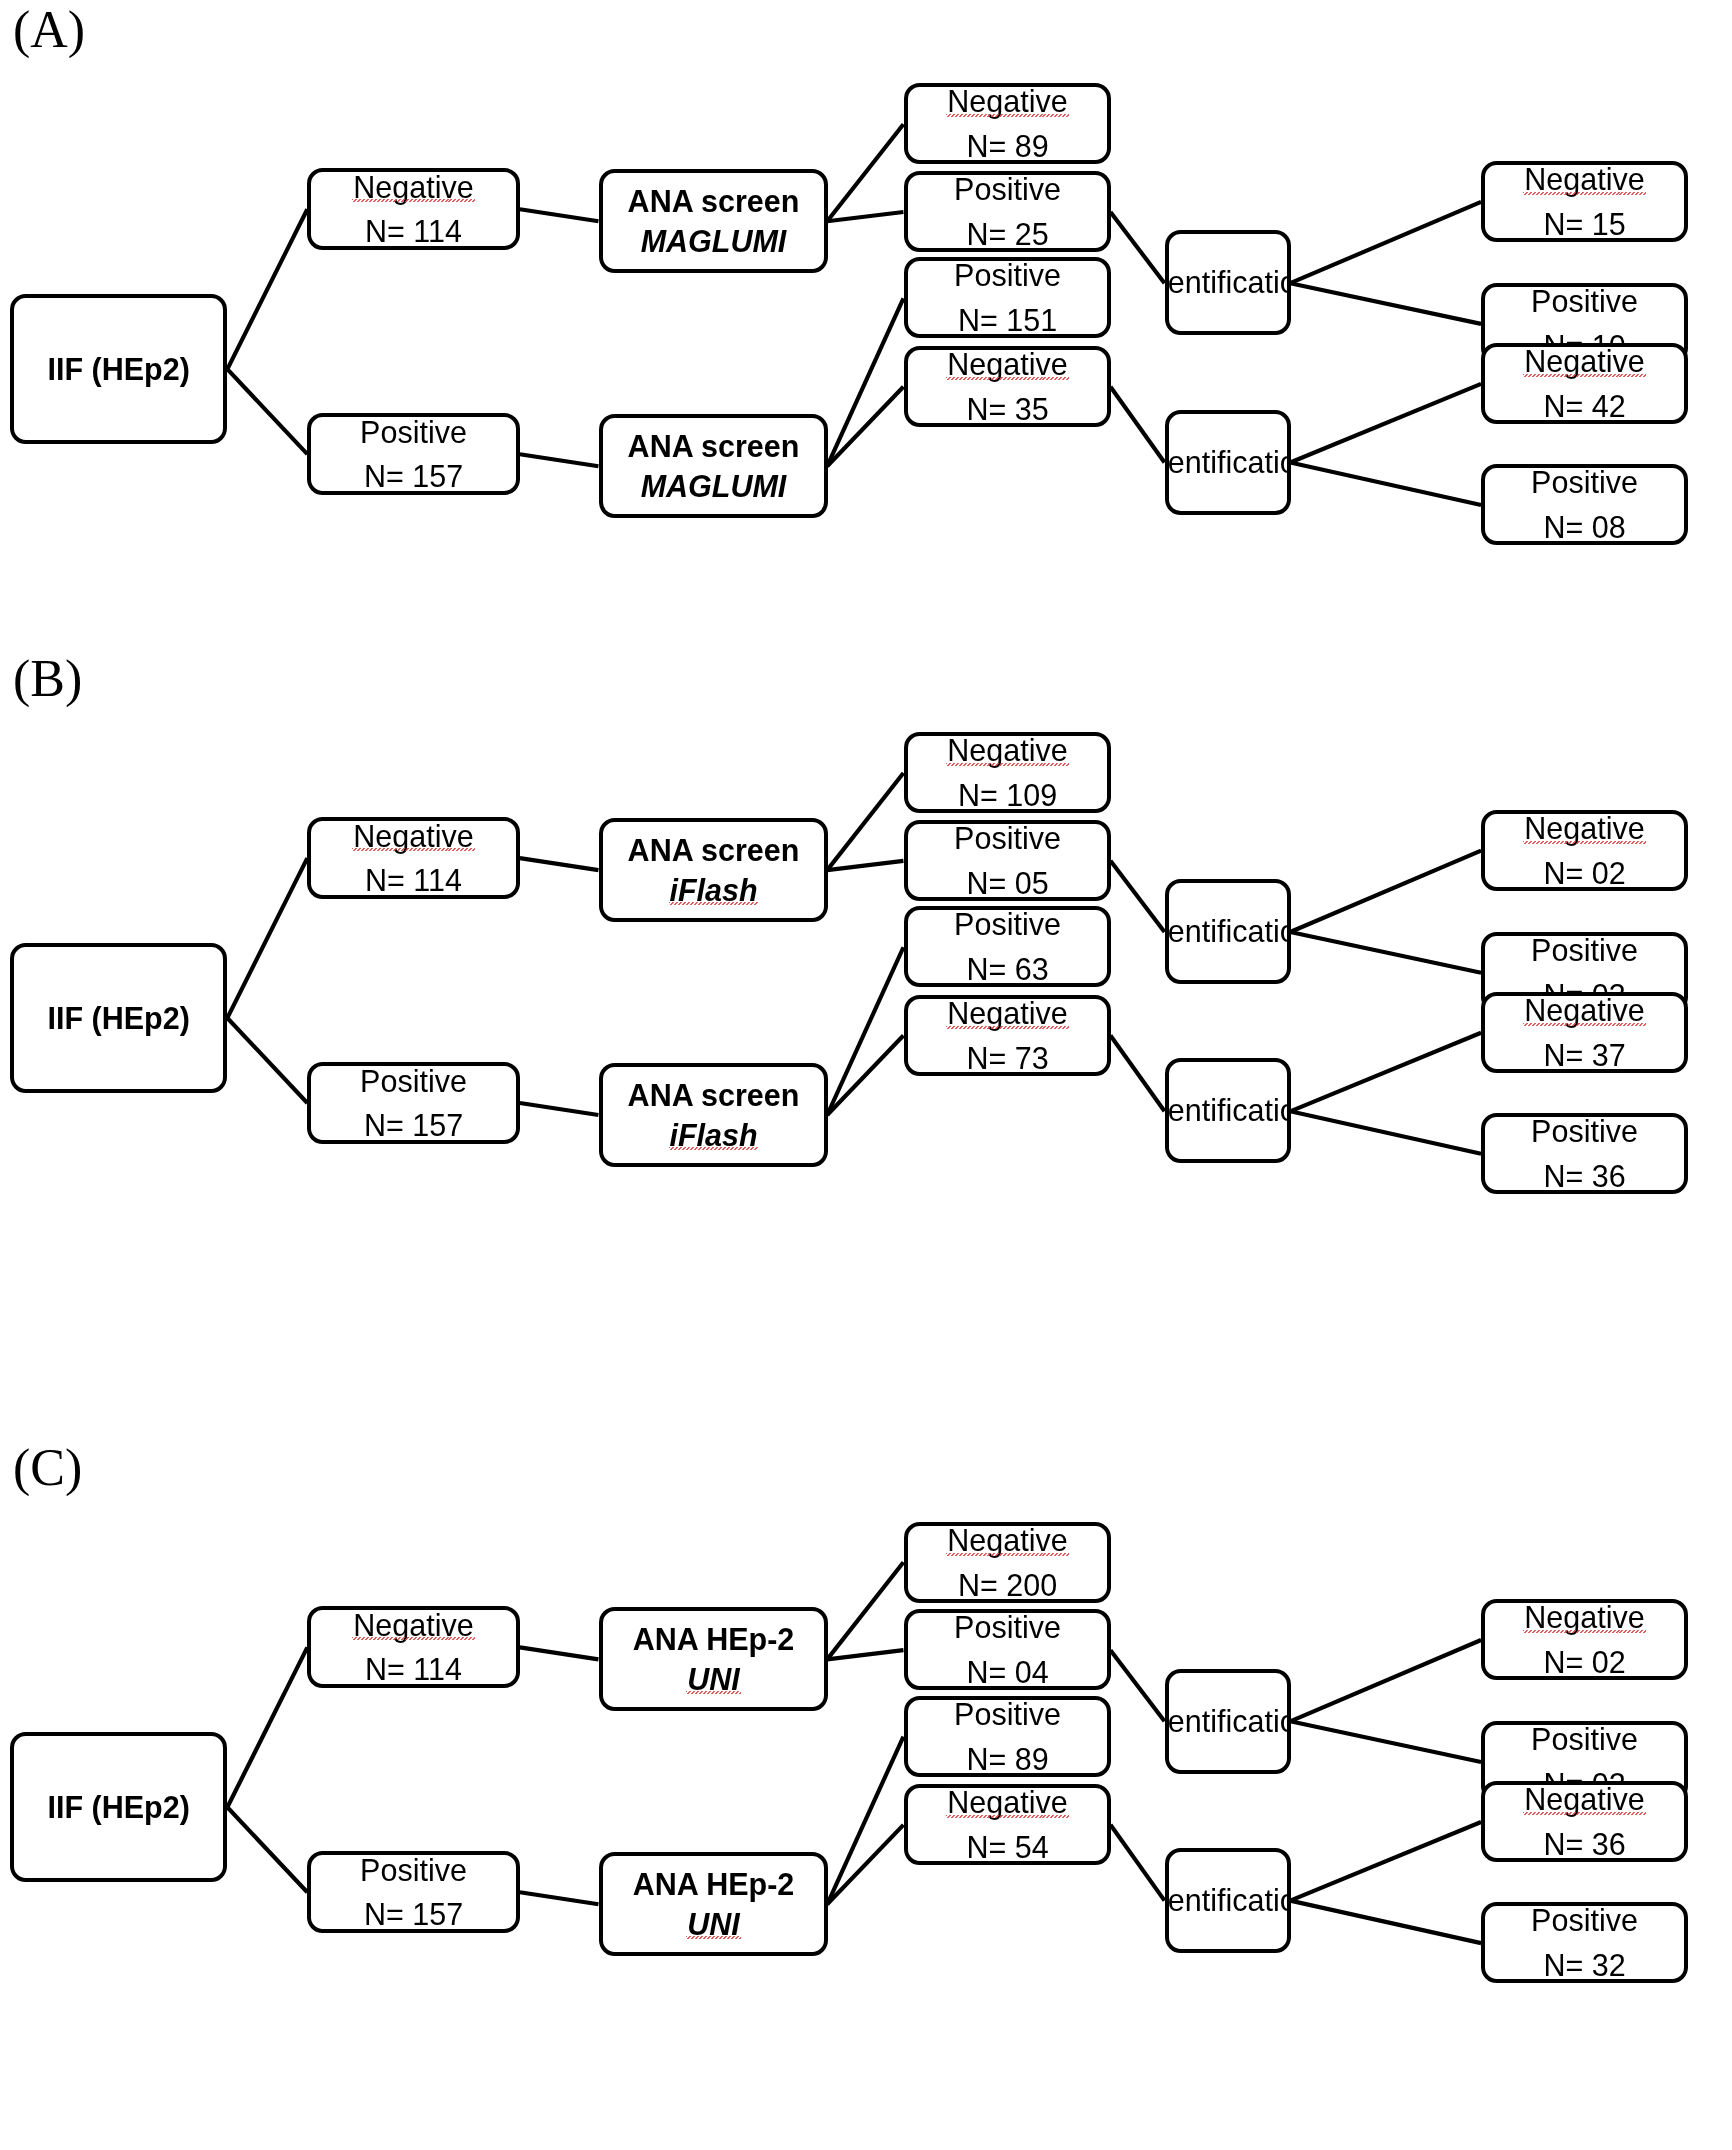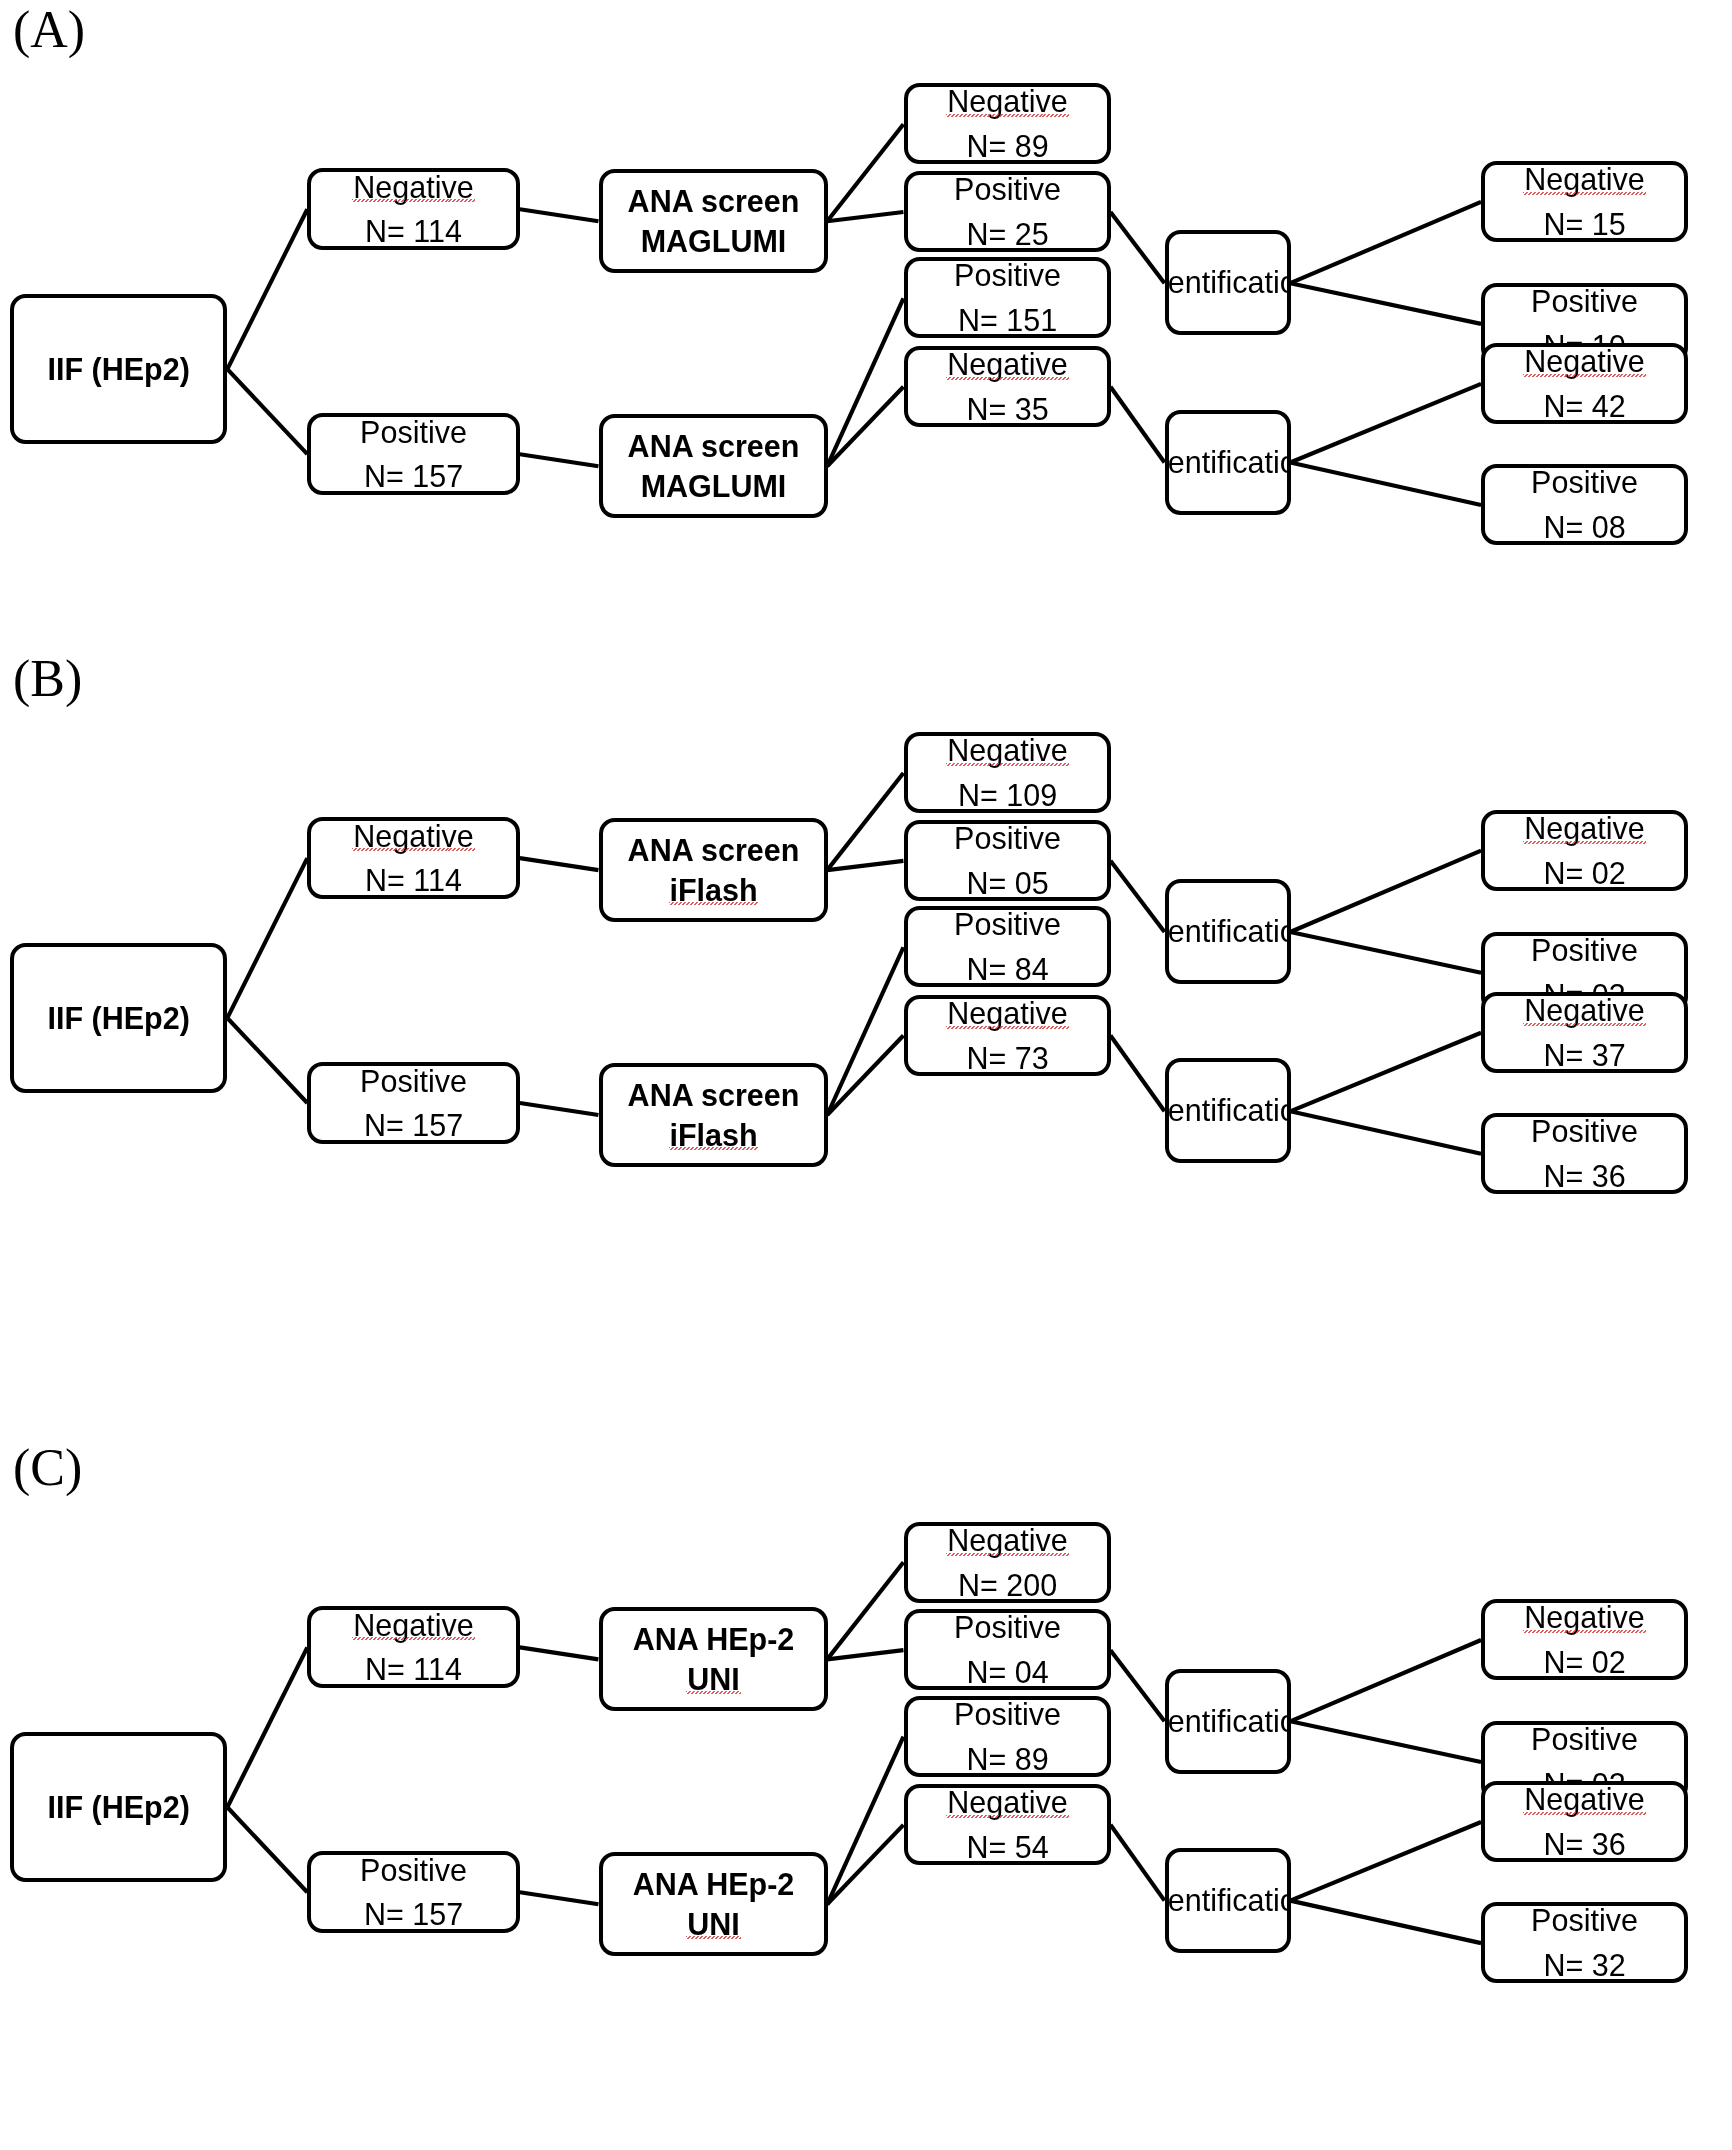--- a/index.html
+++ b/index.html
@@ -32,21 +32,21 @@
     text-align:center;
     font-family:"Liberation Sans", sans-serif;
     font-size:30.5px;
     line-height:1.06;
     color:#000;
     overflow:hidden;
   }
   .node .ln{display:block;white-space:nowrap;}
   .node .ln.gap{margin-top:12px;}
   .node.bold{font-weight:bold;}
-  .node.bold .ln.gap{margin-top:7px;}
+  .node.bold .ln.gap{margin-top:7px;font-style:italic;}
   .node.single{font-size:30.5px;}
 
   
   .sp{
     position:relative;
     display:inline-block;
   }
   .sp::after{
     content:"";
     position:absolute;
@@ -201,21 +201,21 @@
       <div class="node" style="left: 307px; top: 1062px; width: 213px; height: 82px;">
         <span class="ln">Positive</span>
         <span class="ln gap">N= 157</span>
       </div>
       <div class="node bold" style="left: 599px; top: 1063px; width: 229px; height: 104px;">
         <span class="ln">ANA screen</span>
         <span class="ln gap"><span class="sp">iFlash</span></span>
       </div>
       <div class="node" style="left: 904px; top: 906px; width: 207px; height: 81px;">
         <span class="ln">Positive</span>
-        <span class="ln gap">N= 84</span>
+        <span class="ln gap">N= 63</span>
       </div>
       <div class="node" style="left: 904px; top: 995px; width: 207px; height: 81px;">
         <span class="ln"><span class="sp">Negative</span></span>
         <span class="ln gap">N= 73</span>
       </div>
       <div class="node single" style="left: 1165px; top: 1058px; width: 126px; height: 105px;">
         <span class="ln">Identification</span>
       </div>
       <div class="node" style="left: 1481px; top: 992px; width: 207px; height: 81px;">
         <span class="ln"><span class="sp">Negative</span></span>

